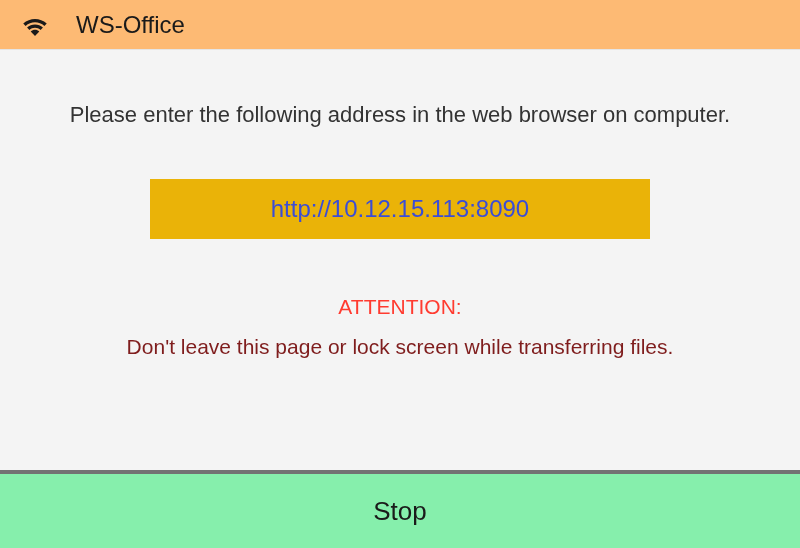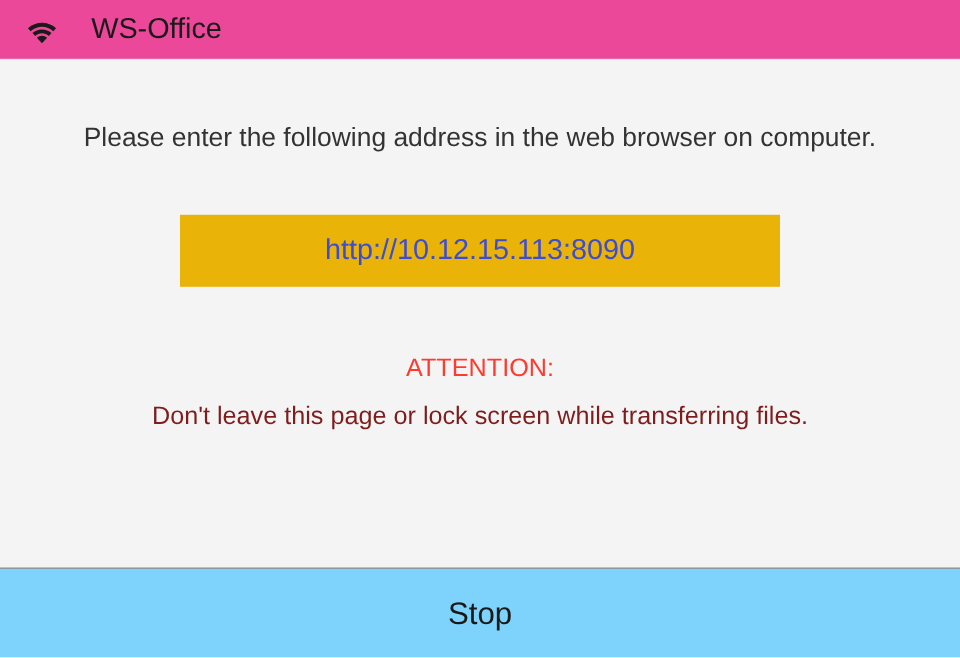--- a/index.html
+++ b/index.html
@@ -9,21 +9,21 @@
     }
     body {
       font-family: -apple-system, BlinkMacSystemFont, "Segoe UI", Helvetica, Arial, sans-serif;
       width: 800px;
       height: 548px;
       background: #ffffff;
       overflow: hidden;
     }
     .status-bar {
       height: 50px;
-      background: #ec4899;
+      background: #fdba74;
       display: flex;
       align-items: center;
       padding: 0 20px;
       border-bottom: 1px solid #e5e5e5;
     }
     .wifi-icon {
       margin-right: 26px;
       display: flex;
       align-items: center;
     }
@@ -36,21 +36,21 @@
       color: #1a1a1a;
       font-weight: 400;
     }
     .content-area {
       background: #f4f4f4;
       padding: 50px 30px 30px 30px;
       height: 424px;
       display: flex;
       flex-direction: column;
       align-items: center;
-      border-bottom: 1px solid #737373;
+      border-bottom: 4px solid #737373;
     }
     .instruction {
       font-size: 22px;
       color: #333;
       text-align: center;
       line-height: 1.4;
       max-width: 680px;
       margin-bottom: 48px;
     }
     .url-box {
@@ -77,21 +77,21 @@
       font-size: 21px;
       color: #7f1d1d;
       margin-bottom: 6px;
     }
     .attention-note {
       font-size: 21px;
       color: #8a8a8a;
     }
     .bottom-bar {
       height: 74px;
-      background: #7dd3fc;
+      background: #86efac;
       display: flex;
       align-items: flex-end;
       justify-content: center;
     }
     .stop-button {
       font-size: 26px;
       color: #1a1a1a;
       font-weight: 400;
       background: none;
       border: none;

